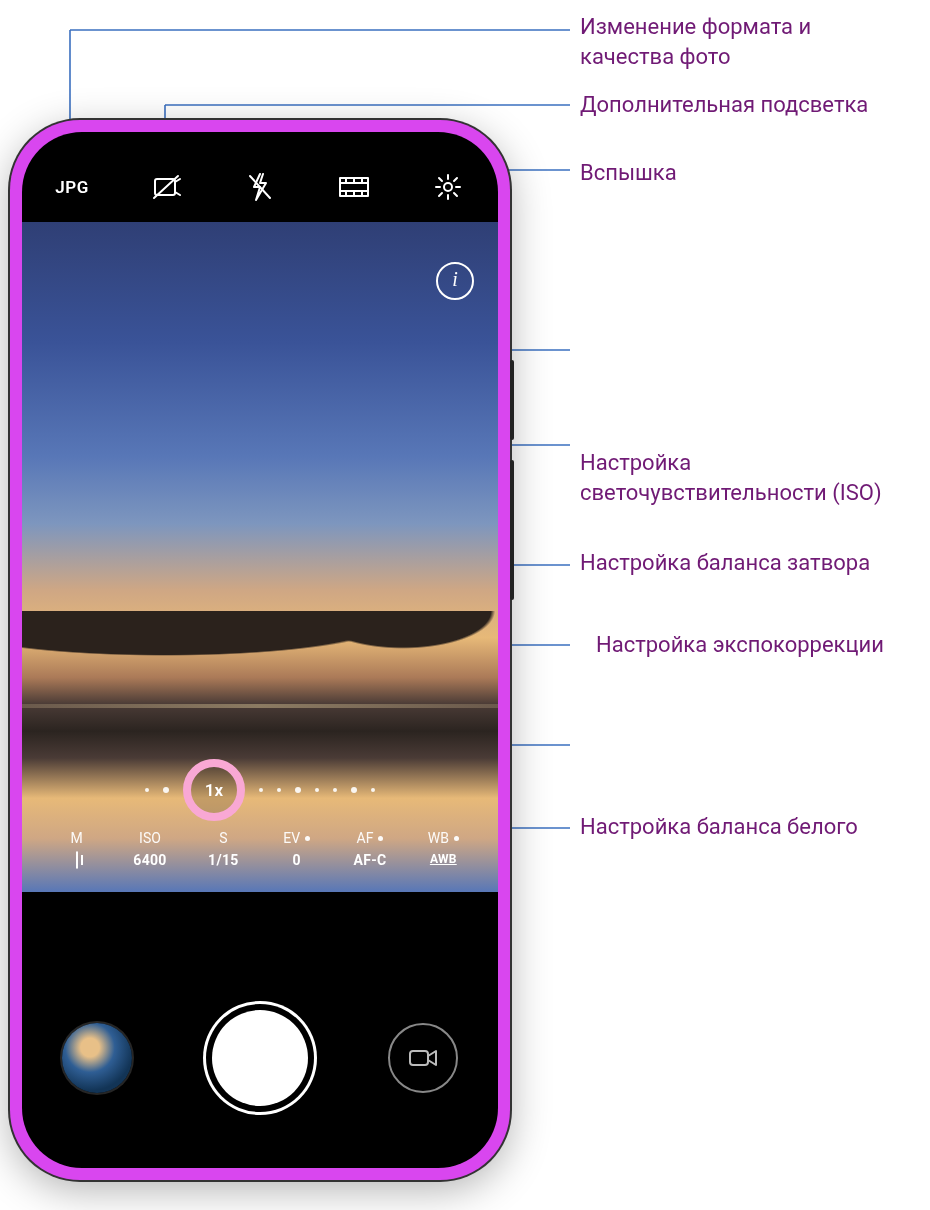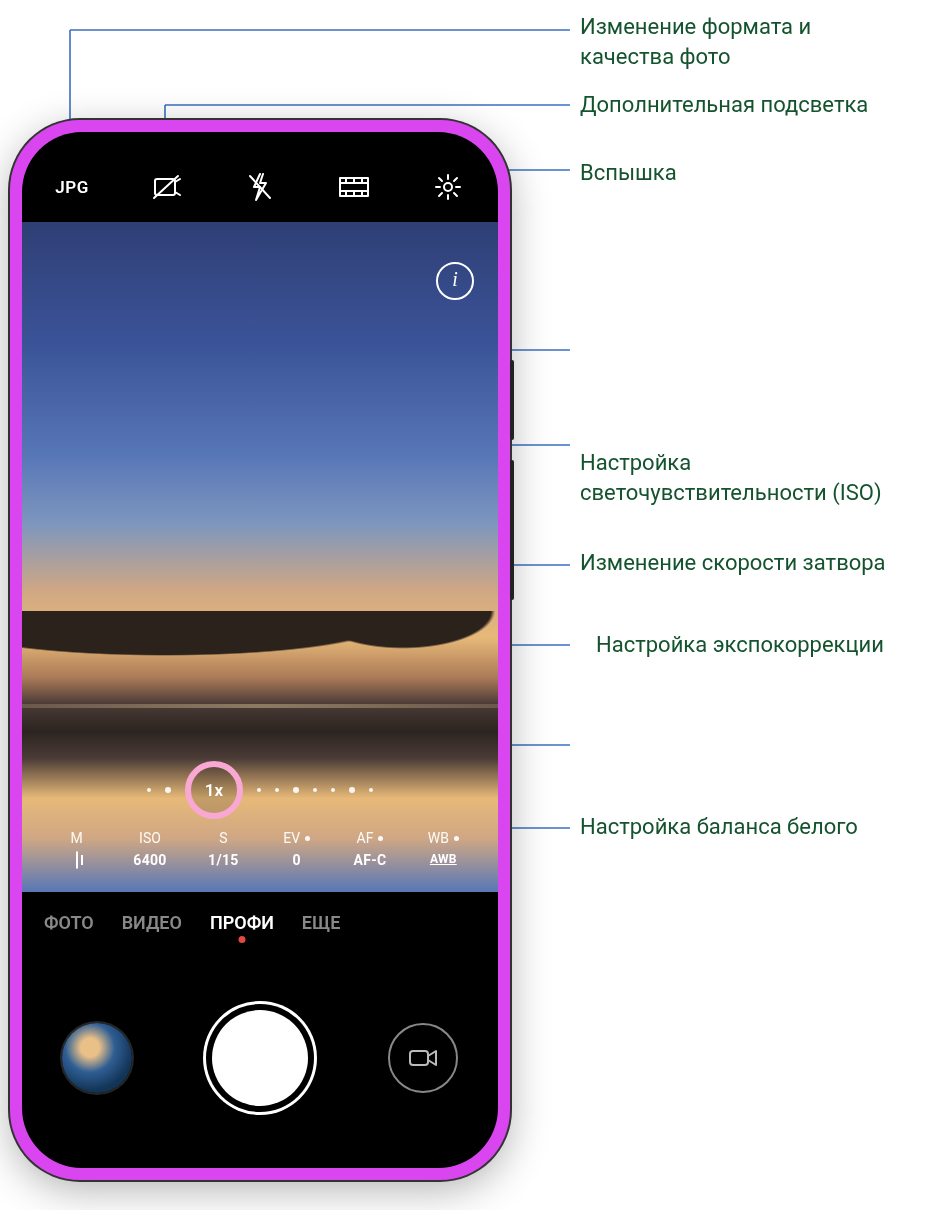--- a/index.html
+++ b/index.html
@@ -17,58 +17,58 @@
   
   .viewfinder{position:absolute;top:90px;left:0;right:0;height:670px;}
   .sky{position:absolute;inset:0;background:linear-gradient(#2f3f75 0%,#3a5398 18%,#5877b7 35%,#7d96be 45%,#cfa784 55%,#e7b978 62%,#ab7a58 68%,#4a3b36 72%,#2b2420 76%,#4a3b36 80%,#e7b978 86%,#cfa784 92%,#5877b7 100%);}
   .hill{position:absolute;left:0;right:0;top:58%;height:120px;background:radial-gradient(220px 90px at 80% 0%,#2b221c 40%,transparent 42%),radial-gradient(480px 70px at 30% 10%,#2b221c 45%,transparent 47%);}
   .shore{position:absolute;left:0;right:0;top:72%;height:4px;background:linear-gradient(90deg,#6b5a4c,#8c7b62 50%,#6b5a4c);}
   .info-btn{position:absolute;right:24px;top:40px;width:34px;height:34px;border:2px solid #fff;border-radius:50%;color:#fff;font-family:Georgia,serif;font-style:italic;font-size:20px;line-height:30px;text-align:center;}
   
   .zoom{position:absolute;left:0;right:0;top:548px;height:40px;display:flex;align-items:center;justify-content:center;gap:14px;color:#fff;}
   .zdot{width:4px;height:4px;border-radius:50%;background:#fff;opacity:.9;}
   .zdot.lg{width:6px;height:6px;}
-  .zbtn{width:46px;height:46px;border:6px solid #f9a8d4;border-radius:50%;display:flex;align-items:center;justify-content:center;font-size:17px;font-weight:600;background:rgba(0,0,0,.15);}
+  .zbtn{width:46px;height:46px;border:8px solid #f9a8d4;border-radius:50%;display:flex;align-items:center;justify-content:center;font-size:17px;font-weight:600;background:rgba(0,0,0,.15);}
   
   .params{position:absolute;left:0;right:0;top:608px;height:60px;display:flex;padding:0 18px;color:#fff;}
   .pcol{flex:1;display:flex;flex-direction:column;align-items:center;gap:6px;font-size:14px;position:relative;}
   .plabel{opacity:.95;font-weight:400;display:flex;align-items:center;gap:3px;}
   .pvalue{font-weight:700;letter-spacing:.3px;}
   .pdot{width:5px;height:5px;border-radius:50%;background:#fff;display:inline-block;margin-left:2px;}
   .meter-ic{width:18px;height:14px;border:1.5px solid #fff;border-radius:2px;position:relative;}
   .meter-ic::after{content:"";position:absolute;left:4px;right:4px;top:3px;bottom:3px;border:1px solid #fff;}
   .awb{font-size:12px;text-decoration:underline;font-weight:700;}
   
   .modes{position:absolute;top:770px;left:0;right:0;height:40px;display:flex;gap:28px;padding-left:22px;color:#aaa;font-size:18px;font-weight:600;align-items:center;}
   .mode{color:#888;}
   .mode.active{color:#fff;position:relative;}
   .mode.active::after{content:"";position:absolute;left:50%;transform:translateX(-50%);bottom:-10px;width:7px;height:7px;background:#e04a3f;border-radius:50%;}
   
   .bottom{position:absolute;left:0;right:0;bottom:50px;height:120px;display:flex;align-items:center;justify-content:space-around;}
   .thumb{width:70px;height:70px;border-radius:50%;background:radial-gradient(circle at 40% 35%,#e8c088 15%,#2f5e94 40%,#123456 70%);box-shadow:0 0 0 2px rgba(255,255,255,.15);}
   .shutter{width:96px;height:96px;border-radius:50%;background:#fff;box-shadow:0 0 0 6px #000,0 0 0 9px #fff;}
   .switch{width:66px;height:66px;border:2.5px solid #888;border-radius:50%;display:flex;align-items:center;justify-content:center;color:#bbb;}
   
-  .ann{position:absolute;color:#14532d;font-size:22px;line-height:1.35;max-width:330px;}
+  .ann{position:absolute;color:#701a75;font-size:22px;line-height:1.35;max-width:330px;}
   .callout{position:absolute;pointer-events:none;}
   .callout line{stroke:#3a6fbf;stroke-width:1.6;fill:none;}
   .callout circle{fill:#fff;stroke:#3a6fbf;stroke-width:2;}
   
   .ico{stroke:#fff;stroke-width:2;fill:none;stroke-linecap:round;stroke-linejoin:round;}
 </style>
 </head>
 <body>
 
 <div class="canvas">
 
   <div class="ann" style="left:580px;top:12px;">Изменение формата и качества фото</div>
   <div class="ann" style="left:580px;top:90px;">Дополнительная подсветка</div>
   <div class="ann" style="left:580px;top:158px;">Вспышка</div>
   <div class="ann" style="left:580px;top:428px;margin-top:20px;">Настройка светочувствительности (ISO)</div>
-  <div class="ann" style="left:580px;top:548px;">Изменение скорости затвора</div>
+  <div class="ann" style="left:580px;top:548px;">Настройка баланса затвора</div>
   <div class="ann" style="left:580px;top:630px;margin-left:16px;">Настройка экспокоррекции</div>
   <div class="ann" style="left:580px;top:812px;">Настройка баланса белого</div>
 
   <svg class="callout" width="930" height="1210">
 
     <g>
         <line x1="570" y1="30" x2="70" y2="30"></line>
         <line x1="70" y1="30" x2="70" y2="175"></line>
         <circle cx="70" cy="175" r="4"></circle>
       </g>
@@ -213,26 +213,20 @@
           <div class="pcol">
             <span class="plabel">
                 <span>WB</span>
                 <span class="pdot"></span>
               </span>
             <span class="pvalue awb">AWB</span>
           </div>
         </div>
       </div>
 
-      <div class="modes">
-        <span class="mode">ФОТО</span>
-        <span class="mode">ВИДЕО</span>
-        <span class="mode active">ПРОФИ</span>
-        <span class="mode">ЕЩЕ</span>
-      </div>
 
       <div class="bottom">
         <div class="thumb"></div>
         <div class="shutter"></div>
         <div class="switch">
           <span>
             <svg width="30" height="22" class="ico" style="stroke:#bbb">
                 <rect x="2" y="4" width="18" height="14" rx="3"></rect>
                 <path d="M20 9 l8 -5 v14 l-8 -5"></path>
               </svg>

